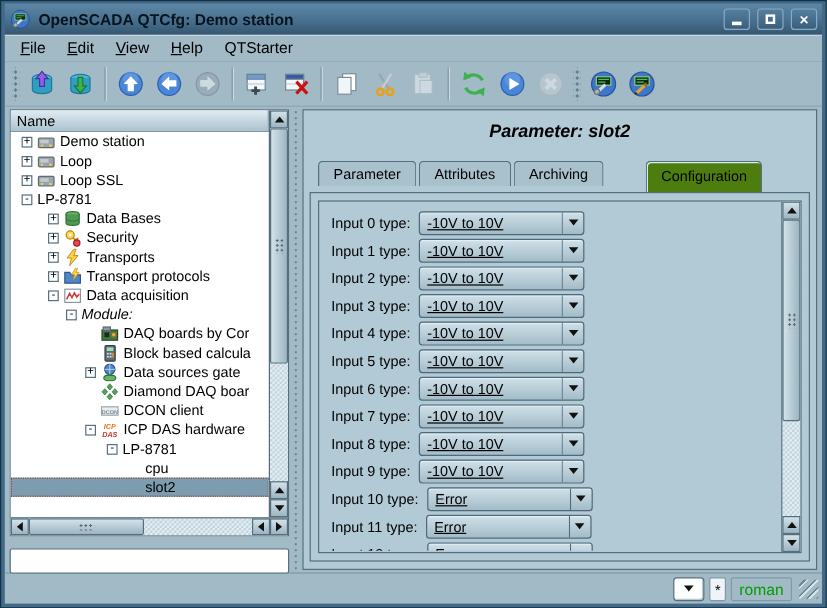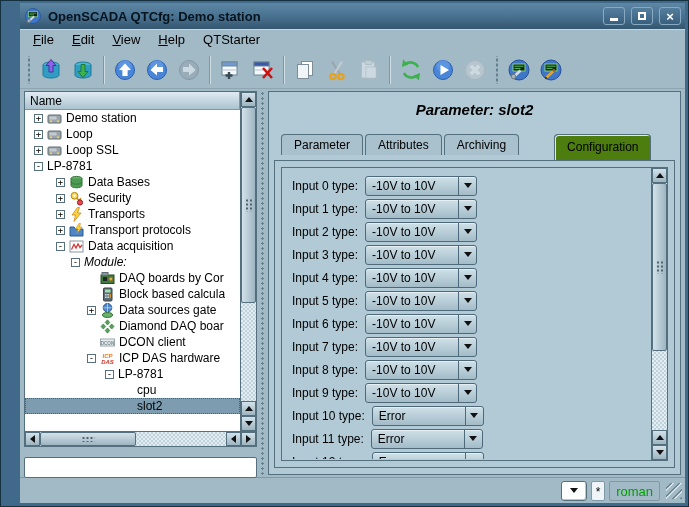--- a/index.html
+++ b/index.html
@@ -1,19 +1,19 @@
 <!DOCTYPE html>
 <html><head>
 <meta charset="utf-8">
 <style>
   html,body{margin:0;padding:0;}
   body{width:689px;height:507px;font-family:"Liberation Sans",sans-serif;background:#7c8f9a;overflow:hidden;}
   *{box-sizing:border-box;}
 
-  .window{width:689px;height:507px;border:1px solid #15303e;background:#41698a;padding:0 3px 3px 19px;display:flex;flex-direction:column;}
+  .window{width:689px;height:507px;border:1px solid #15303e;background:#41698a;padding:0 3px 3px 3px;display:flex;flex-direction:column;}
 
   
   .titlebar{height:26px;margin-top:2px;display:flex;align-items:center;gap:6px;padding:0 4px;
     background:linear-gradient(180deg,#5e87a5 0%,#47708f 55%,#35566f 100%);}
   .title-icon{flex:none;}
   .title-text{flex:1;font-size:13px;font-weight:bold;color:#07131d;white-space:nowrap;overflow:hidden;}
   .wbtn{width:22px;height:18px;flex:none;border:1px solid #86a9c4;border-radius:3px;
     background:linear-gradient(180deg,#557e9d,#3a5f7e);display:flex;align-items:center;justify-content:center;
     color:#fff;font-size:13px;font-weight:bold;line-height:1;padding:0;}
   .glyph-min{width:8px;height:3px;background:#fff;margin-top:7px;}
@@ -92,22 +92,22 @@
   .tab{height:21px;padding:3px 12px 0 12px;font-size:12px;color:#000;background:#a9c1cd;
     border:1px solid #54707e;border-bottom:none;border-radius:4px 4px 0 0;margin-right:2px;position:relative;z-index:1;}
   .tab.active{height:26px;padding-top:5px;background:#4d7c0f;z-index:3;box-shadow:inset 1px 1px 0 #dfeaf0;margin-left:33px;}
   .tabpage{position:absolute;left:5px;right:5px;top:68px;bottom:6px;border:1px solid #54707e;background:#b2cad6;z-index:2;}
   .scrollarea{position:absolute;left:6px;right:6px;top:6px;bottom:6px;border:1px solid #54707e;background:#b2cad6;overflow:hidden;}
   .sa-form{position:absolute;left:1px;top:1px;right:17px;bottom:1px;overflow:hidden;padding-top:5px;}
   .sa-vscroll{position:absolute;right:0;top:0;bottom:0;width:16px;border-left:1px solid #54707e;}
 
   .frow{display:flex;align-items:center;height:23px;padding-left:9px;font-size:12px;color:#000;}
   .flabel{margin-right:7px;white-space:nowrap;}
-  .combo{width:112px;height:20px;flex:none;display:flex;border:1px solid #4e6a7a;border-radius:3px;
-    background:linear-gradient(180deg,#cfe0e8,#a3bcc8);box-shadow:inset 0 1px 0 #e4eef3;}
+  .combo{width:138px;height:20px;flex:none;display:flex;border:1px solid #4e6a7a;border-radius:3px;
+    background:linear-gradient(180deg,#cfe0e8,#a3bcc8);box-shadow:inset 0 1px 0 #e4eef3;text-decoration:underline;}
   .cval{flex:1;padding:2px 6px;white-space:nowrap;overflow:hidden;}
   .cbtn{width:18px;flex:none;border-left:1px solid #4e6a7a;display:flex;align-items:center;justify-content:center;border-radius:0 2px 2px 0;}
   .carrow{width:0;height:0;border-left:4px solid transparent;border-right:4px solid transparent;border-top:5px solid #111;}
 
   
   .statusbar{height:26px;background:#a2bac6;border-top:1px solid #7f99a6;display:flex;align-items:center;padding:0 3px;gap:4px;}
   .sb-spacer{flex:1;}
   .mini-combo{width:26px;height:20px;border:1px solid #54707e;border-radius:3px;background:#fdfefe;
     display:flex;align-items:center;justify-content:center;box-shadow:inset -1px -1px 0 #b9c8d0;}
   .star-btn{width:14px;height:20px;border:1px solid #7f99a6;border-radius:2px;background:#eef4f7;

